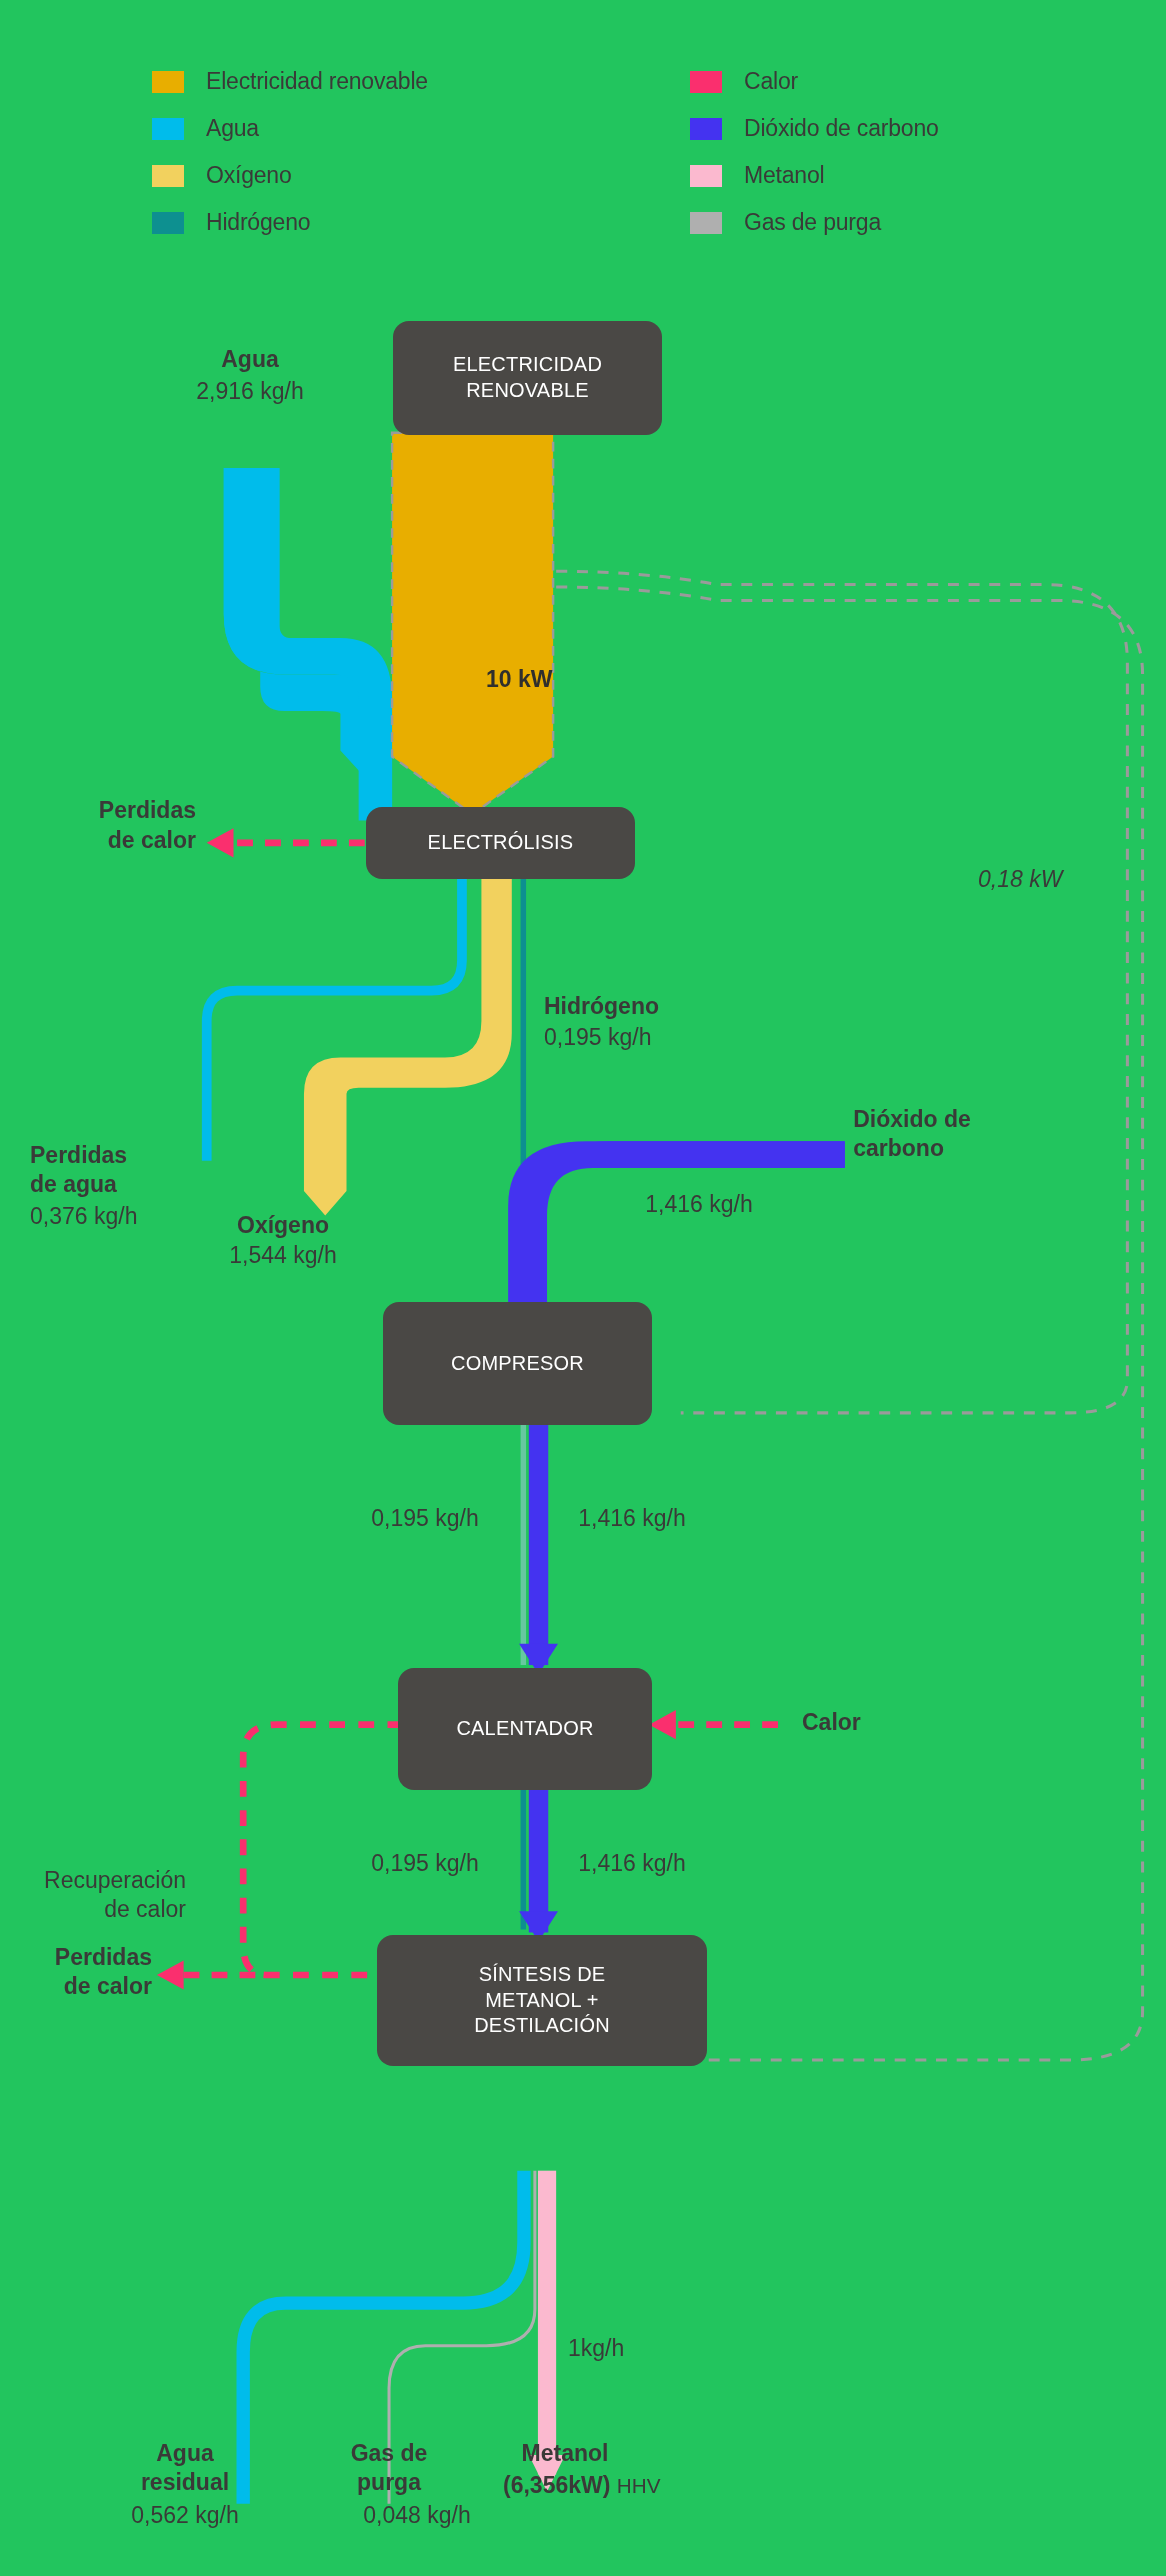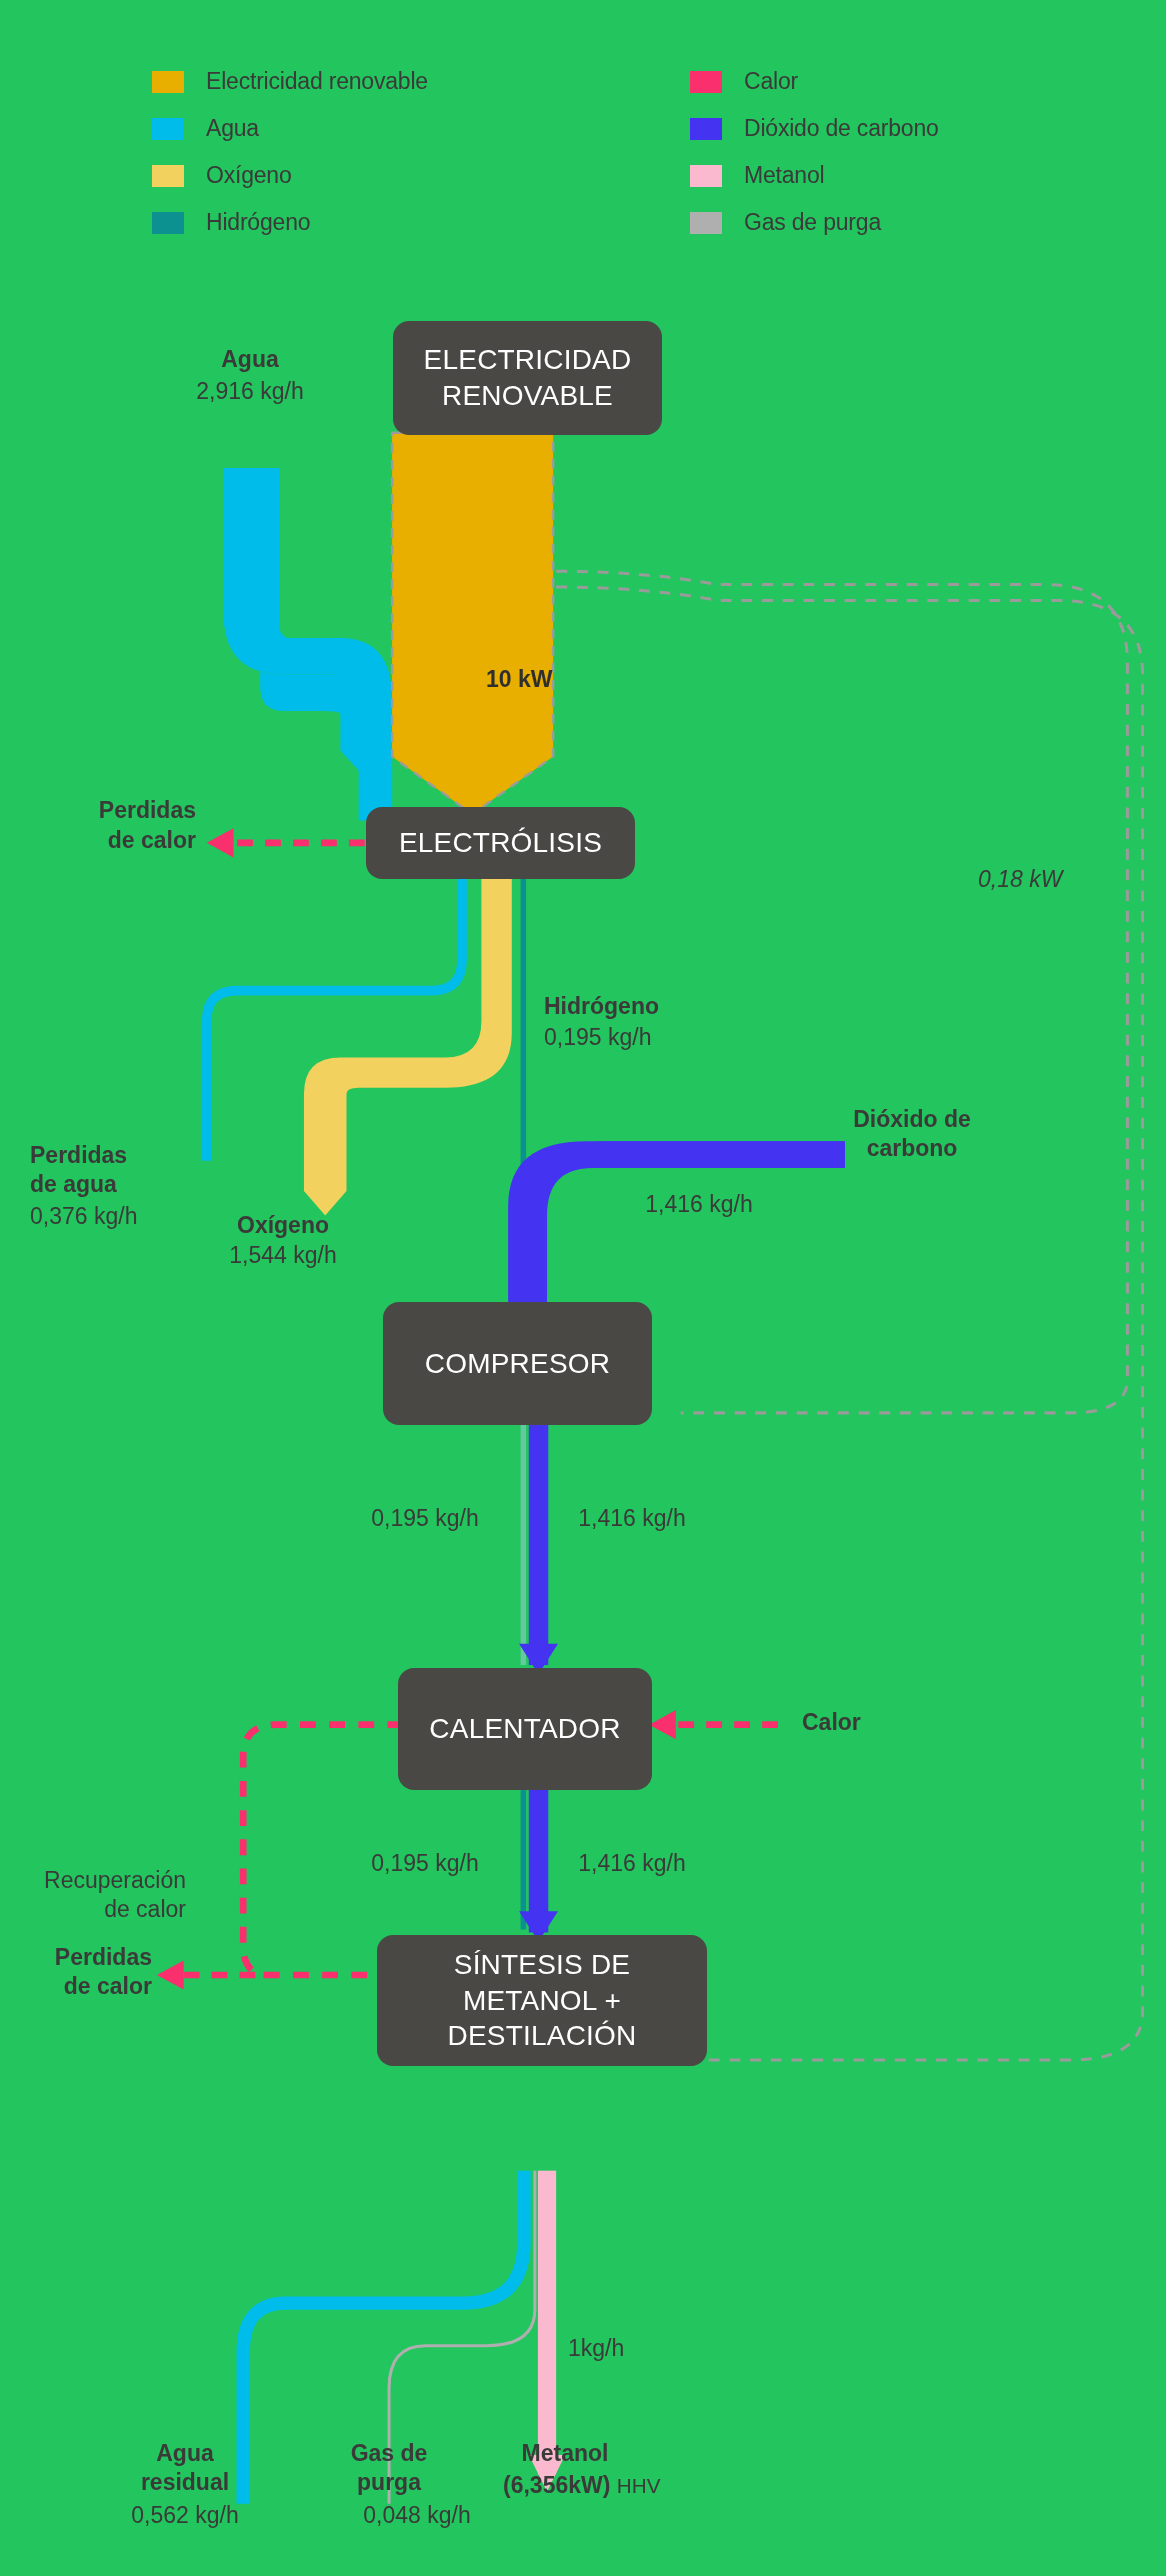--- a/index.html
+++ b/index.html
@@ -13,21 +13,21 @@
   .legend-col.right{left:690px;}
   .legend-item{display:flex;align-items:center;height:47px;}
   .legend-swatch{width:32px;height:22px;flex:0 0 32px;}
   .legend-label{margin-left:22px;font-size:23px;color:#3a3a38;font-family:"Liberation Sans",sans-serif;letter-spacing:-0.2px;white-space:nowrap;}
 
   
   #flow{position:absolute;left:0;top:0;width:1167px;height:2576px;}
 
   .nodebox{position:absolute;background:#4a4845;border-radius:16px;
            display:flex;align-items:center;justify-content:center;text-align:center;
-           color:#ffffff;font-size:28px;line-height:1.28;letter-spacing:0.2px;
+           color:#ffffff;font-size:20px;line-height:1.28;letter-spacing:0.2px;
            font-family:"Liberation Sans",sans-serif;z-index:6;}
 
   .lbl{position:absolute;color:#3a3a38;font-family:"Liberation Sans",sans-serif;
        font-size:23px;line-height:1.26;z-index:7;white-space:nowrap;}
   .lbl.b{font-weight:bold;}
   .lbl.c{text-align:center;transform:translateX(-50%);}
   .lbl.r{text-align:right;transform:translateX(-100%);}
   .lbl.two{white-space:normal;line-height:1.3;}
 </style>
 </head>
@@ -167,21 +167,21 @@
   <div class="lbl b" style="left:30px;top:1141px;white-space:pre-line;">Perdidas
 de agua</div>
   <div class="lbl" style="left:30px;top:1202px;">0,376 kg/h</div>
 
   <div class="lbl b c" style="left:283px;top:1211px;">Oxígeno</div>
   <div class="lbl c" style="left:283px;top:1241px;">1,544 kg/h</div>
 
   <div class="lbl b" style="left:544px;top:992px;">Hidrógeno</div>
   <div class="lbl" style="left:544px;top:1023px;">0,195 kg/h</div>
 
-  <div class="lbl b c" style="left:912px;top:1105px;white-space:pre-line;text-align:center;">Dióxido de
+  <div class="lbl b c" style="left:912px;top:1105px;white-space:pre-line;text-align:left;">Dióxido de
 carbono</div>
   <div class="lbl c" style="left:699px;top:1190px;">1,416 kg/h</div>
 
   <div class="lbl" style="left:978px;top:865px;font-style:italic;">0,18 kW</div>
 
   <div class="lbl c" style="left:425px;top:1504px;">0,195 kg/h</div>
   <div class="lbl c" style="left:632px;top:1504px;">1,416 kg/h</div>
 
   <div class="lbl b" style="left:802px;top:1708px;">Calor</div>
 

